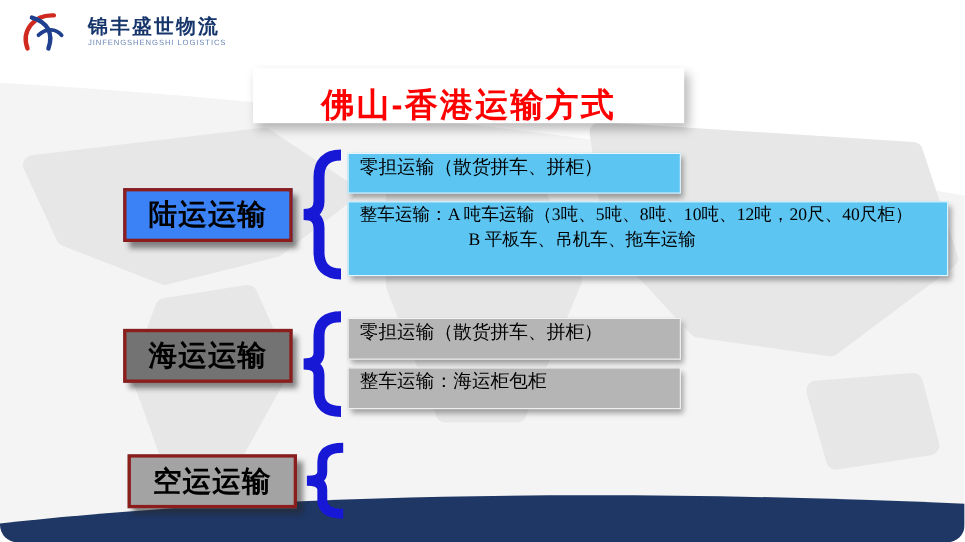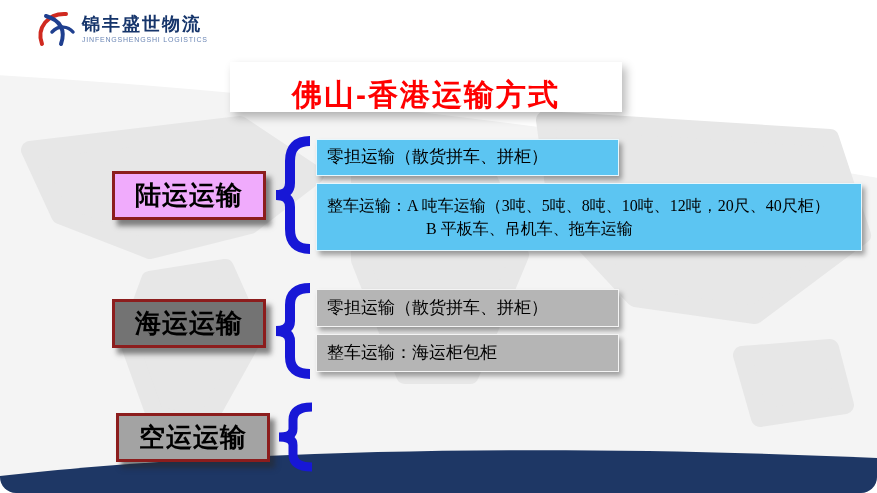--- a/index.html
+++ b/index.html
@@ -18,24 +18,24 @@
   .bg-layer {
     position: absolute;
     left: 0; top: 0;
     width: 877px; height: 493px;
     z-index: 0;
   }
 
   
   .logo {
     position: absolute;
-    left: 32px; top: 8px;
+    left: 15px; top: 8px;
     display: flex;
     align-items: center;
-    gap: 6px;
+    gap: 21px;
     z-index: 3;
   }
   .logo-texts { display: flex; flex-direction: column; }
   .logo-cn {
     font-family: "Liberation Sans", sans-serif;
     font-size: 18px;
     font-weight: bold;
     color: #16356b;
     letter-spacing: 2px;
     line-height: 20px;
@@ -77,40 +77,40 @@
     display: flex;
     align-items: center;
     justify-content: center;
     font-size: 26px;
     font-weight: bold;
     color: #000;
     letter-spacing: 1px;
     box-shadow: 5px 6px 5px rgba(40,40,40,0.55);
     z-index: 2;
   }
-  .cat-land { left: 112px; top: 171px; background: #f0abfc; }
+  .cat-land { left: 112px; top: 171px; background: #3b82f6; }
   .cat-sea  { left: 112px; top: 299px; background: #737373; }
   .cat-air  { left: 116px; top: 413px; background: #a3a3a3; }
 
   
   .brace { position: absolute; z-index: 2; }
   .brace-land { left: 266px; top: 134px; }
   .brace-sea  { left: 266px; top: 282px; }
   .brace-air  { left: 270px; top: 402px; }
 
   
   .item {
     position: absolute;
     color: #000;
     font-size: 17px;
     border: 1px solid rgba(255,255,255,0.85);
     box-shadow: 3px 4px 5px rgba(0,0,0,0.35);
     display: flex;
     flex-direction: column;
-    justify-content: center;
+    justify-content: flex-start;
     padding: 0 10px;
     white-space: nowrap;
     z-index: 2;
     line-height: 1.45;
   }
   .item.land { background: #5cc5f2; }
   .item.sea  { background: #b5b5b5; }
   .item.air  { background: #ef918f; }
 
   #item-land-1 { left: 316px; top: 139px; width: 303px; height: 37px; }

